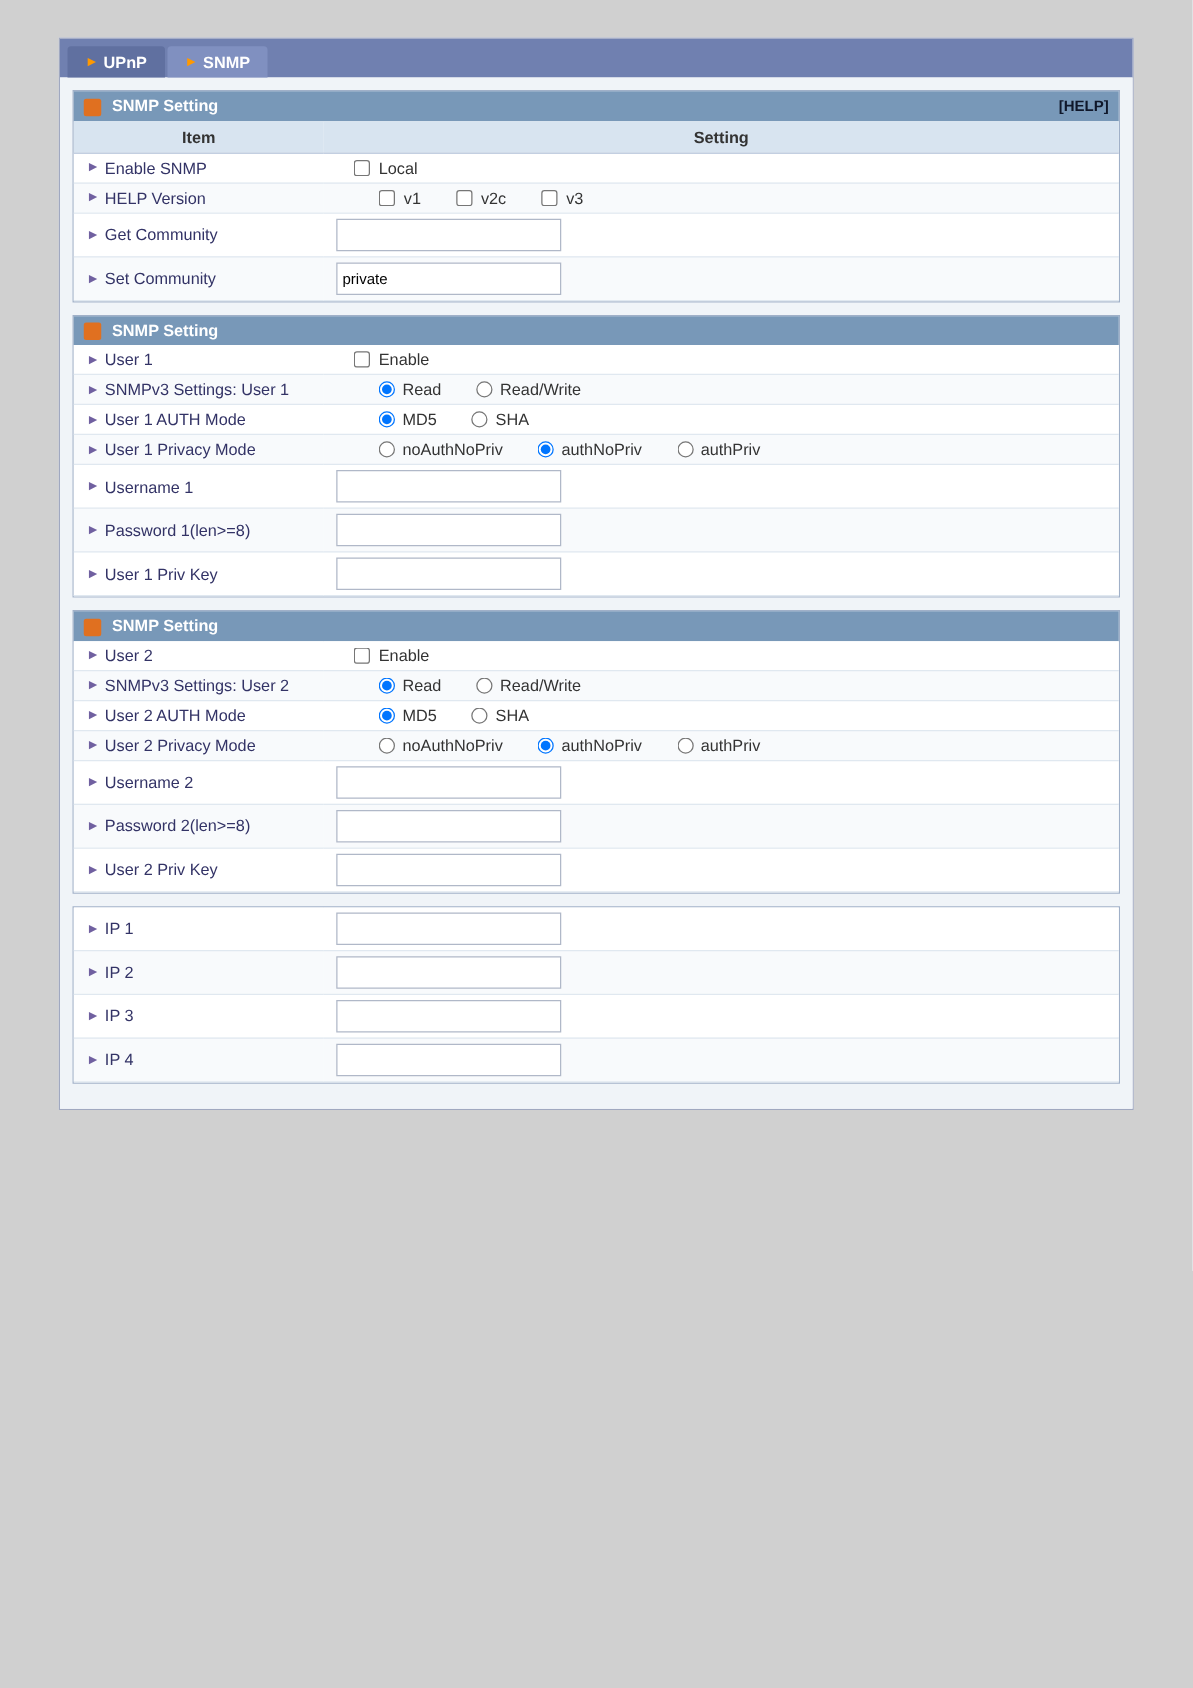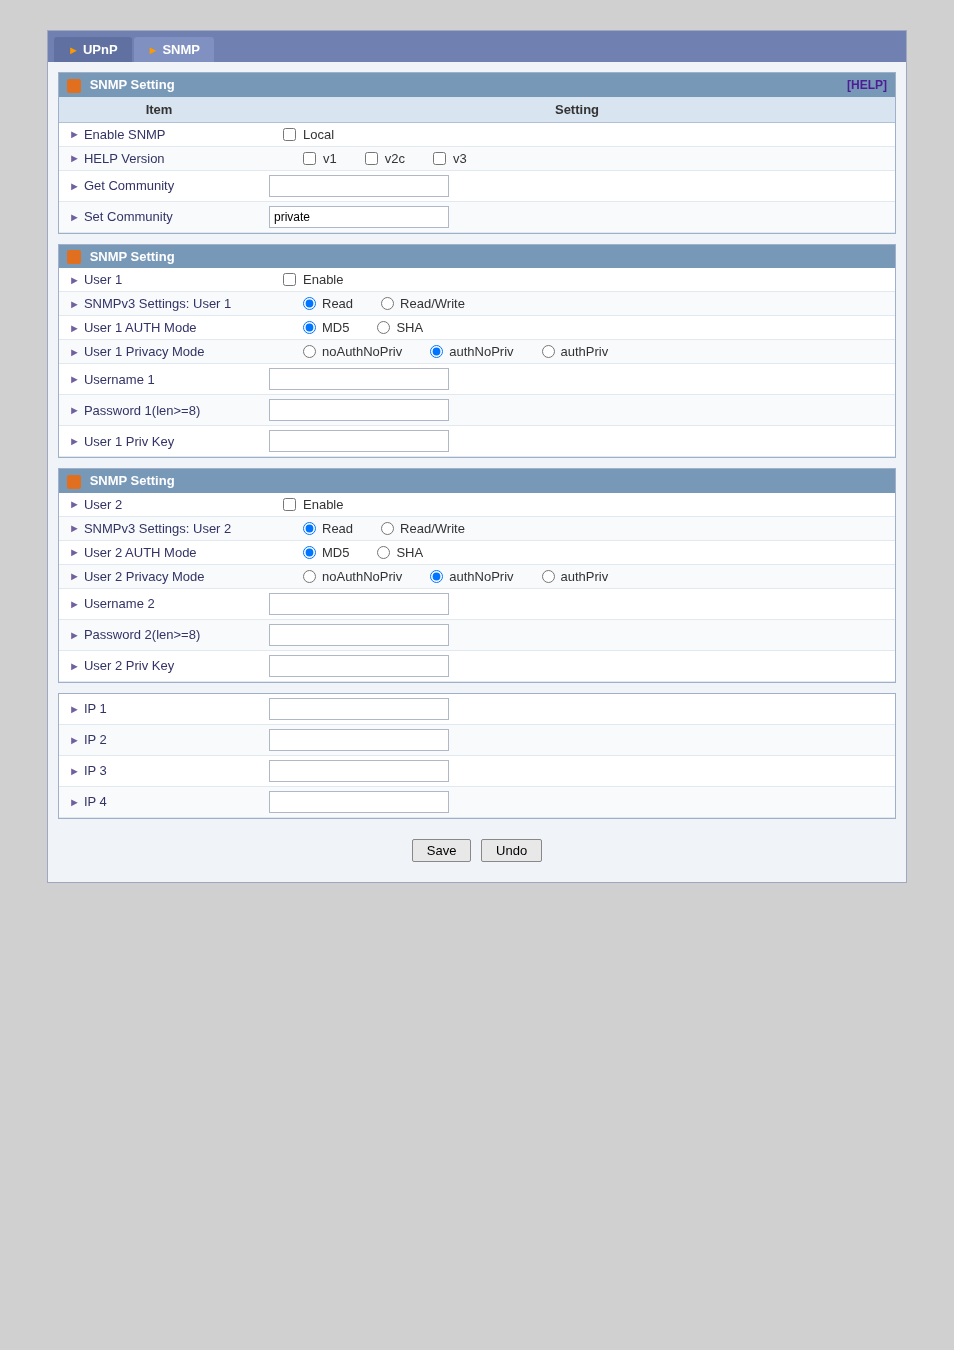--- a/index.html
+++ b/index.html
@@ -68,21 +68,21 @@
     .section-header .header-icon {
       width: 14px;
       height: 14px;
       background: #e07020;
       border-radius: 2px;
       display: inline-block;
       margin-right: 5px;
       vertical-align: middle;
     }
     .help-link {
-      color: #4c1d95;
+      color: #0f172a;
       font-size: 12px;
       text-decoration: none;
       cursor: pointer;
     }
     
     table {
       width: 100%;
       border-collapse: collapse;
     }
     th {
@@ -108,21 +108,21 @@
       align-items: center;
       gap: 4px;
     }
     .row-arrow {
       color: #7060a0;
       font-size: 11px;
     }
     
     input[type="text"] {
       border: 1px solid #b0b8c8;
-      padding: 2px 4px;
+      padding: 12px 4px;
       font-size: 12px;
       width: 180px;
       height: 22px;
       background: #fff;
     }
     input[type="checkbox"] {
       margin-right: 4px;
       vertical-align: middle;
     }
     input[type="radio"] {
@@ -572,19 +572,15 @@
               </div>
             </td>
             <td>
               <input type="text" value="" style="">
             </td>
           </tr>
         </tbody>
       </table>
     </div>
 
-    <div class="button-row">
-      <button>Save</button>
-      <button>Undo</button>
-    </div>
 
   </div>
 </div>
 
 </body></html>

